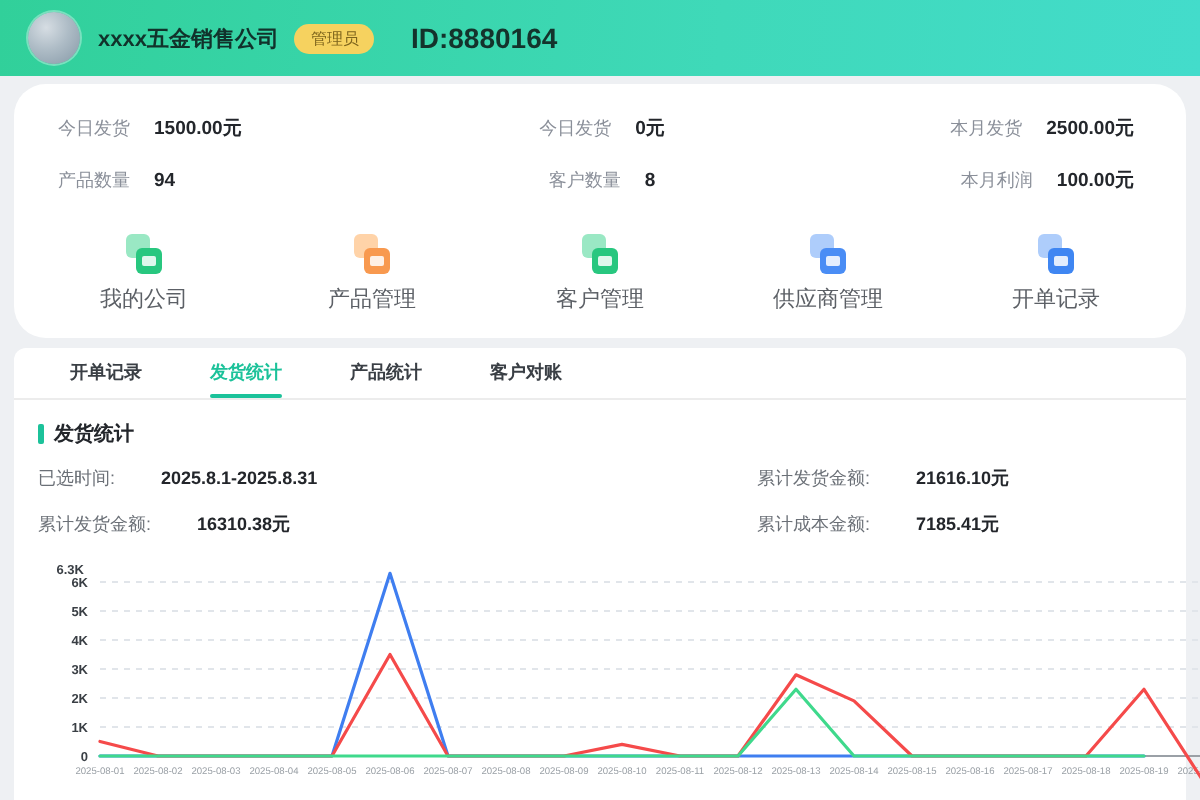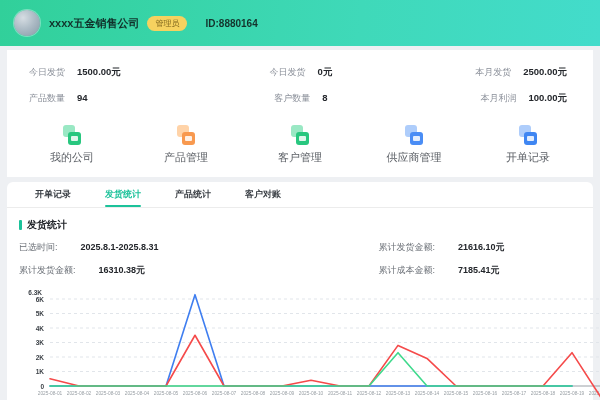--- a/index.html
+++ b/index.html
@@ -1,31 +1,31 @@
 <!DOCTYPE html>
 <html><head>
 <meta charset="utf-8">
 <style>
   * { box-sizing: border-box; margin: 0; padding: 0; }
   html,body { width:600px; height:400px; overflow:hidden; }
   body { background:#eef0f3; font-family:"Liberation Sans",sans-serif; }
 
   
-  .header { height:46px; background:linear-gradient(95deg,#31d09a 0%,#3fd9b9 60%,#43dccb 100%);
+  .header { height:38px; background:linear-gradient(95deg,#31d09a 0%,#3fd9b9 60%,#43dccb 100%);
             display:flex; align-items:center; padding:0 14px; }
   .avatar { width:26px; height:26px; border-radius:50%; flex:0 0 auto;
             background:radial-gradient(circle at 35% 30%, #d6dde3 0%, #aebcc6 45%, #8598a6 100%);
             box-shadow:0 0 0 1px rgba(255,255,255,.35); }
   .company { font-size:11px; font-weight:bold; color:#11322b; margin-left:9px; }
   .badge { background:#f6d25f; color:#7d641c; font-size:8px; font-weight:normal;
            padding:2px 8px; border-radius:9px; margin-left:8px; }
-  .uid { font-size:10px; font-weight:bold; color:#14332c; margin-left:18px; }
-
-  
-  .card { background:#fff; margin:0 7px; border-radius:0; }
+  .uid { font-size:14px; font-weight:bold; color:#14332c; margin-left:18px; }
+
+  
+  .card { background:#fff; margin:0 7px; border-radius:16px; }
   .card1 { margin-top:4px; padding:6px 0 2px; }
   .card2 { margin-top:5px; border-radius:6px 6px 0 0; height:242px; }
 
   
   .stats { display:grid; grid-template-columns:1fr 1fr 1fr; row-gap:13px; padding:10px 20px 16px 22px; }
   .stat { display:flex; gap:12px; align-items:baseline; font-size:9px; }
   .stat:nth-child(3n+2) { justify-self:center; }
   .stat:nth-child(3n)   { justify-self:end; padding-right:6px; }
   .stat .lbl { color:#8a8f99; }
   .stat .val { color:#23262b; font-weight:bold; font-size:9.5px; }

